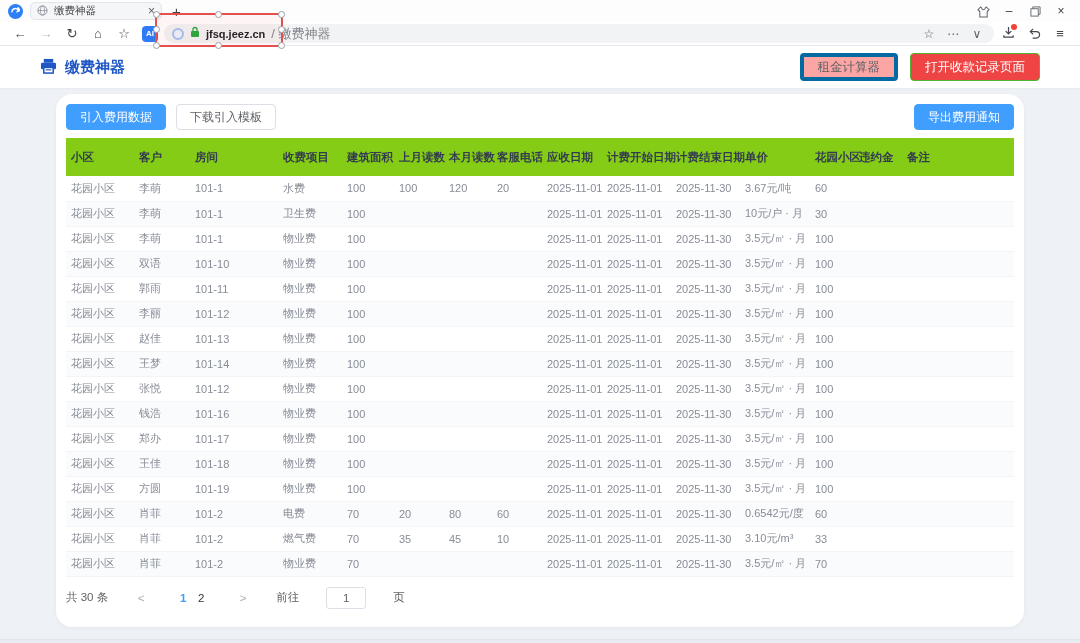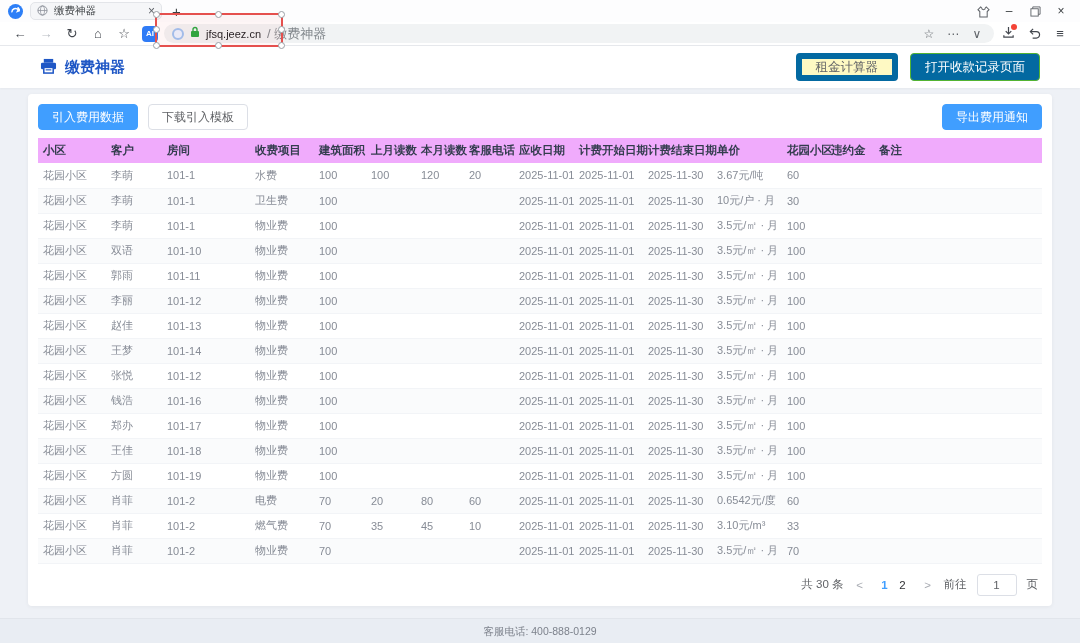--- a/index.html
+++ b/index.html
@@ -17,60 +17,60 @@
   .tb-spacer{flex:1}
   .win-ctl{width:26px;text-align:center;color:#3c4043;font-size:12px;line-height:22px}
   .win-ctl svg{vertical-align:middle}
 
   .navbar{height:24px;background:#fff;border-bottom:1px solid #e6e8ec;display:flex;align-items:center;padding:0 8px;gap:2px}
   .nav-icon{width:24px;text-align:center;font-size:13px;color:#43474e;line-height:1}
   .nav-icon.disabled{color:#b9bdc4}
   .ai-badge{width:16px;height:16px;border-radius:4px;background:#2f7bf6;color:#fff;font-size:8px;font-weight:bold;display:flex;align-items:center;justify-content:center;margin:0 4px}
   .url-pill{flex:1;height:19px;background:#f1f3f4;border-radius:10px;display:flex;align-items:center;padding:0 8px;gap:6px;min-width:0}
   .site-circle{width:12px;height:12px;border-radius:50%;border:2px solid #9fc2f2;background:#eaf2ff}
-  .url-host{font-size:11px;font-weight:normal;color:#202124;white-space:nowrap}
+  .url-host{font-size:11px;font-weight:bold;color:#202124;white-space:nowrap}
   .url-path{font-size:13px;color:#80868b;white-space:nowrap}
   .pill-spacer{flex:1}
   .pill-icon{color:#5f6368;font-size:12px;width:18px;text-align:center}
   .dl-wrap{position:relative;width:24px;text-align:center}
   .dl-dot{position:absolute;top:-2px;right:3px;width:6px;height:6px;border-radius:50%;background:#f44336}
 
   
   .annotation{position:absolute;left:155px;top:13px;width:128px;height:34px;border:2px solid #e5504e;background:rgba(229,80,78,.05);z-index:60}
   .handle{position:absolute;width:7px;height:7px;border-radius:50%;background:#fff;border:1px solid #9aa0a6}
   .h-tl{left:-4px;top:-4px}.h-tc{left:calc(50% - 4px);top:-4px}.h-tr{right:-4px;top:-4px}
   .h-ml{left:-4px;top:calc(50% - 4px)}.h-mr{right:-4px;top:calc(50% - 4px)}
   .h-bl{left:-4px;bottom:-4px}.h-bc{left:calc(50% - 4px);bottom:-4px}.h-br{right:-4px;bottom:-4px}
 
   
   .app-header{height:42px;background:#fff;display:flex;align-items:center;padding:0 40px;box-shadow:0 1px 2px rgba(0,0,0,.04)}
   .app-title{display:flex;align-items:center;gap:8px;font-size:15px;font-weight:bold;color:#1f57c5}
   .hdr-spacer{flex:1}
   .btn{height:28px;border-radius:4px;display:inline-flex;align-items:center;padding:0 14px;font-size:12.5px;cursor:default}
-  .btn-plain{background:#fef9c3;border:6px solid #0369a1;color:#606266}
-  .btn-green{background:#0369a1;color:#fff;border:1px solid #52b332;margin-left:12px}
+  .btn-plain{background:#fca5a5;border:4px solid #0369a1;color:#606266}
+  .btn-green{background:#ef4444;color:#fff;border:1px solid #52b332;margin-left:12px}
   .user-box{display:flex;align-items:center;gap:6px;margin-left:16px}
   .avatar{width:20px;height:20px;border-radius:50%;background:#3da0f5;display:flex;align-items:center;justify-content:center}
   .user-name{font-weight:bold;color:#303133;font-size:12.5px}
   .logout{color:#409eff;font-size:12px}
 
   
-  .card{margin:6px 28px 0;background:#fff;border-radius:4px;box-shadow:0 1px 4px rgba(0,0,0,.05);padding:10px 10px 0}
+  .card{margin:6px 56px 0;background:#fff;border-radius:16px;box-shadow:0 1px 4px rgba(0,0,0,.05);padding:10px 10px 8px}
   .card-toolbar{display:flex;align-items:center;margin-bottom:8px}
   .btn-sm{height:26px;border-radius:4px;display:inline-flex;align-items:center;padding:0 13px;font-size:12px}
   .btn-blue{background:#409eff;border:1px solid #409eff;color:#fff}
   .btn-outline{background:#fff;border:1px solid #dcdfe6;color:#606266;margin-left:10px}
   .tb-right{margin-left:auto}
 
   table{width:100%;border-collapse:collapse;table-layout:fixed}
-  th{background:#f0abfc;height:25px;text-align:left;font-size:11.5px;font-weight:bold;color:#333c4e;padding:0 5px;white-space:nowrap;overflow:visible}
+  th{background:#84cc16;height:38px;text-align:left;font-size:11.5px;font-weight:bold;color:#333c4e;padding:0 5px;white-space:nowrap;overflow:visible}
   td{height:25px;font-size:11px;color:#878c96;padding:0 5px;border-bottom:1px solid #f2f4f7;white-space:nowrap;overflow:visible}
   tr.striped td{background:#fafbfc}
 
-  .pagination{display:flex;align-items:center;justify-content:flex-end;height:42px;gap:8px;font-size:11.5px;color:#606266;padding-right:4px}
+  .pagination{display:flex;align-items:center;height:42px;gap:25px;font-size:11.5px;color:#606266;padding-right:4px}
   .pg-chev{color:#a8abb2;width:16px;text-align:center}
   .pg-num{min-width:18px;text-align:center;color:#303133;cursor:default}
   .pg-num.active{color:#409eff;font-weight:bold}
   .pg-input{width:40px;height:22px;border:1px solid #dcdfe6;border-radius:3px;text-align:center;font-size:11.5px;color:#606266;margin:0 2px}
 
   
   .page-footer{margin-top:12px;background:#e9edf3;border-top:1px solid rgba(0,0,0,.03);padding:6px 0 8px;text-align:center}
   .footer-phone{font-size:10.5px;color:#7d828c;margin-bottom:13px}
   .footer-company{font-size:11px;color:#565b64}
 </style>

